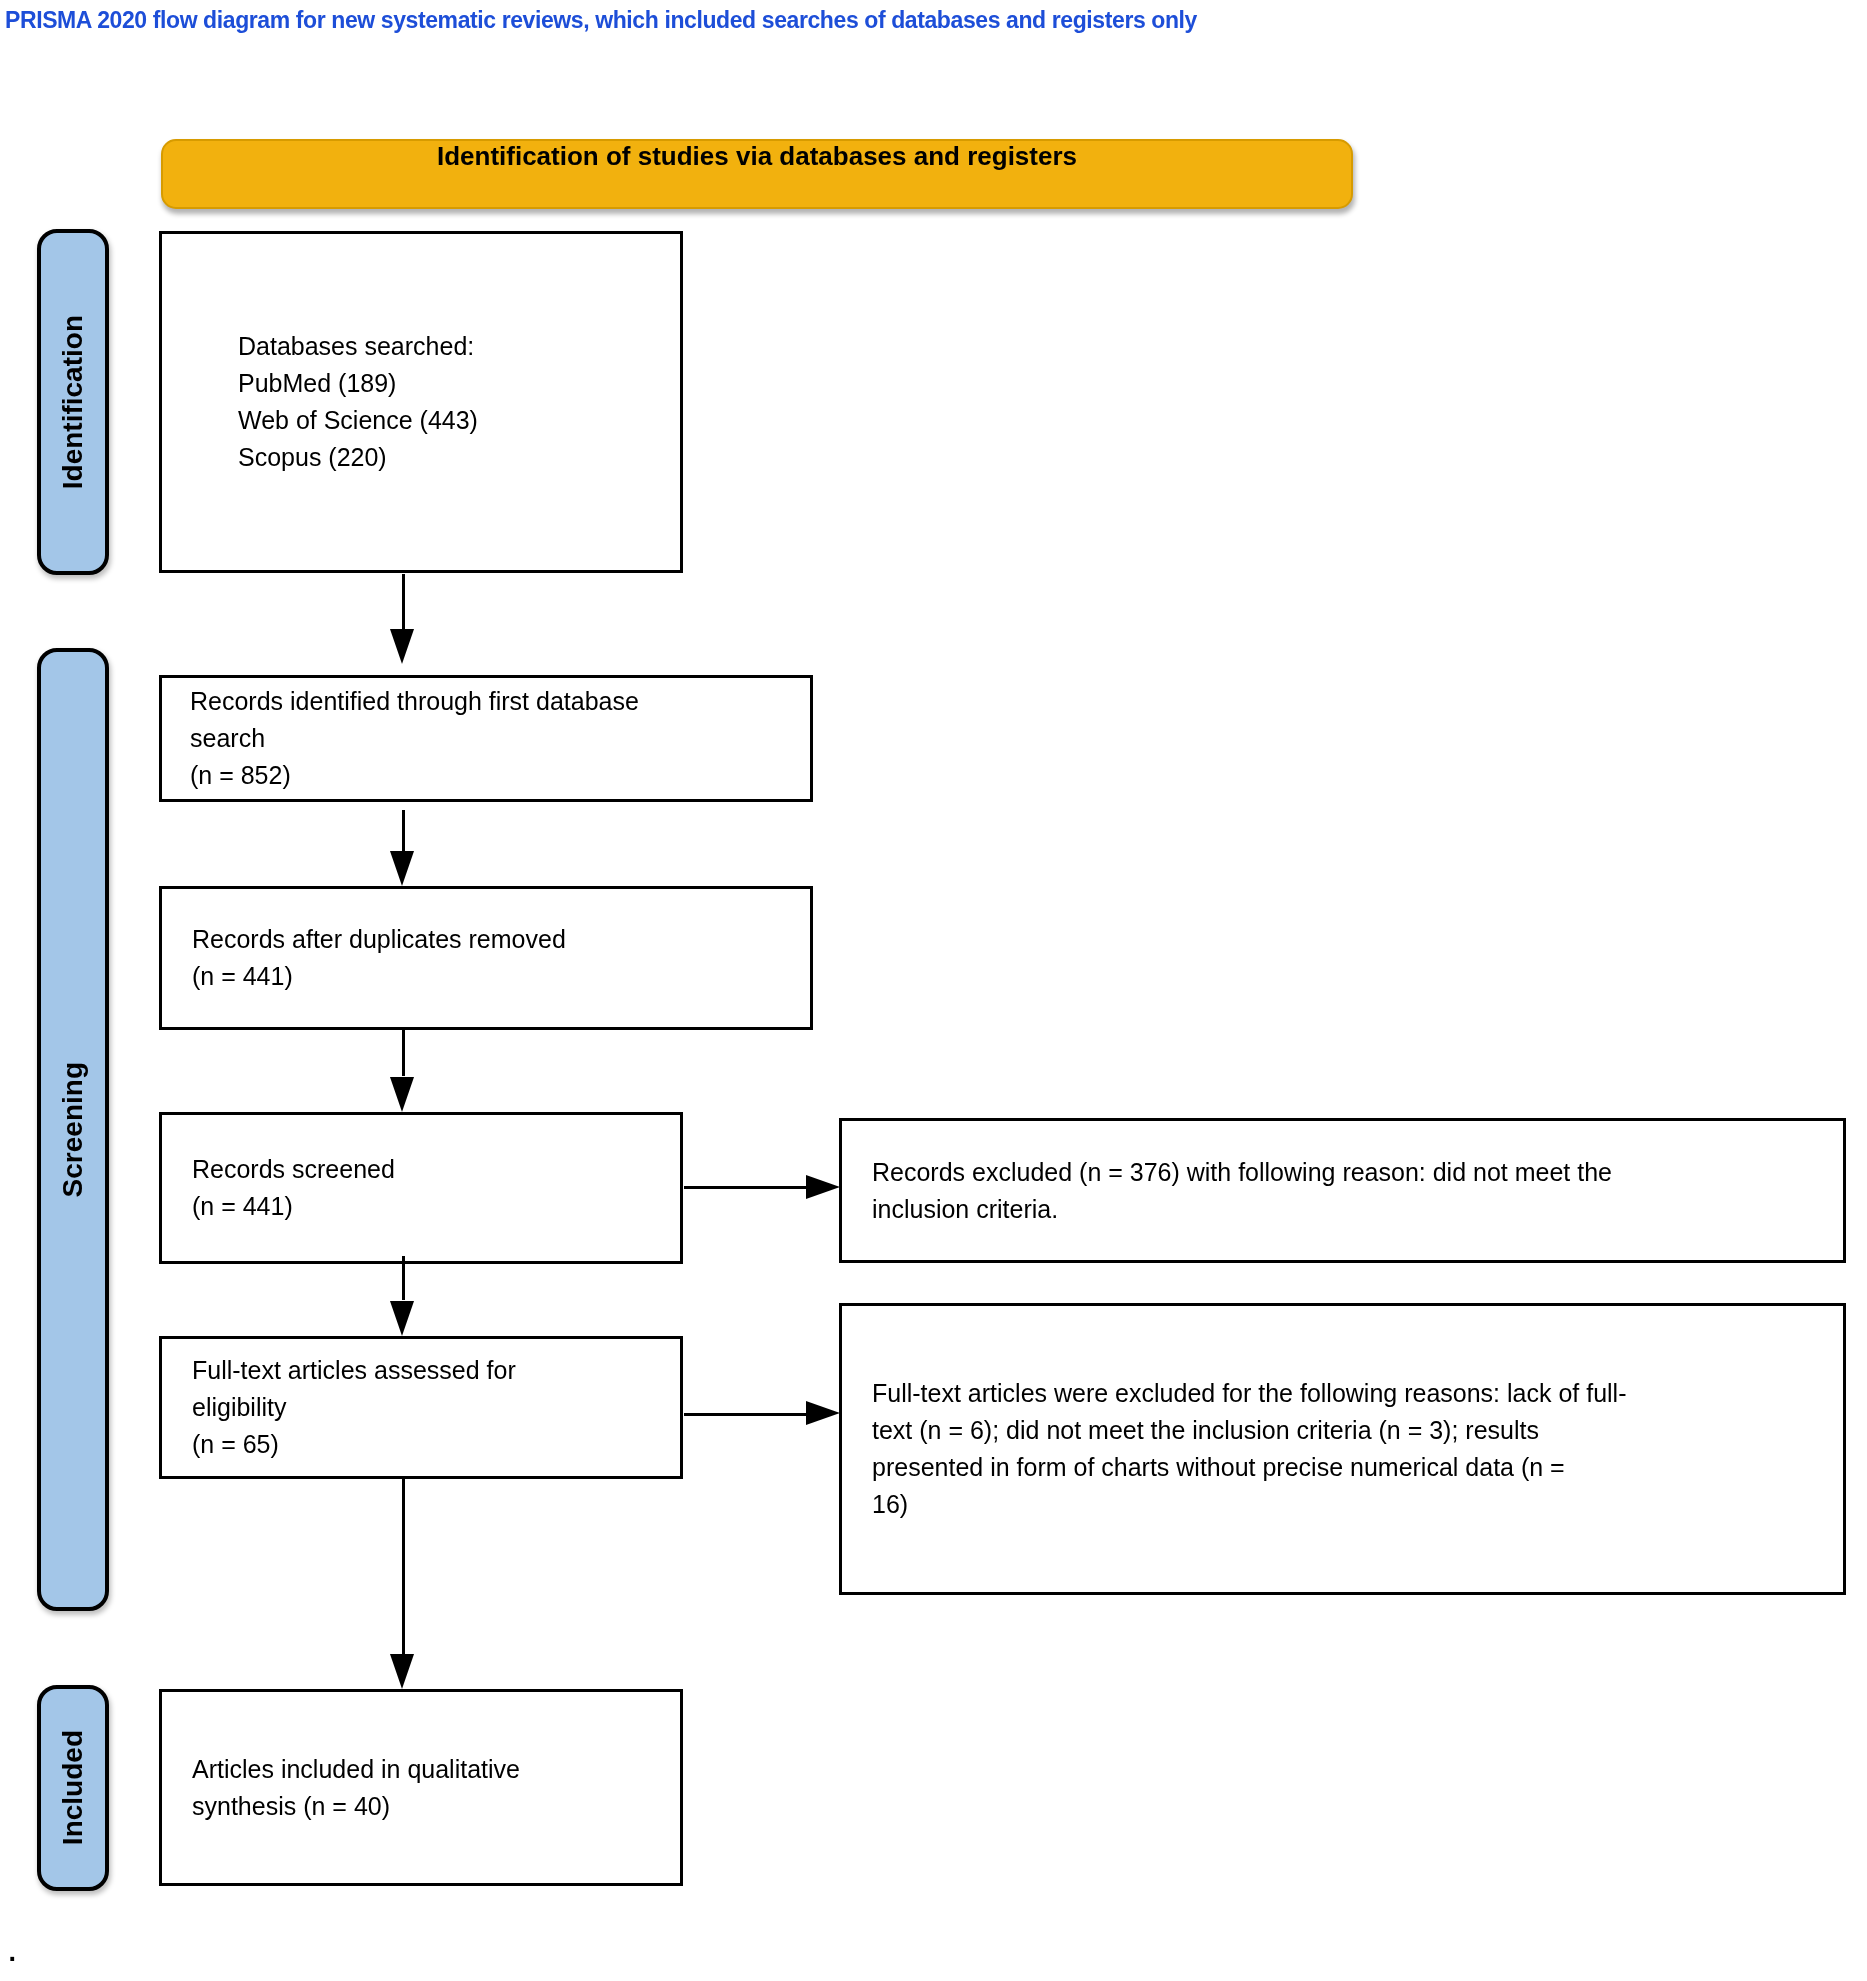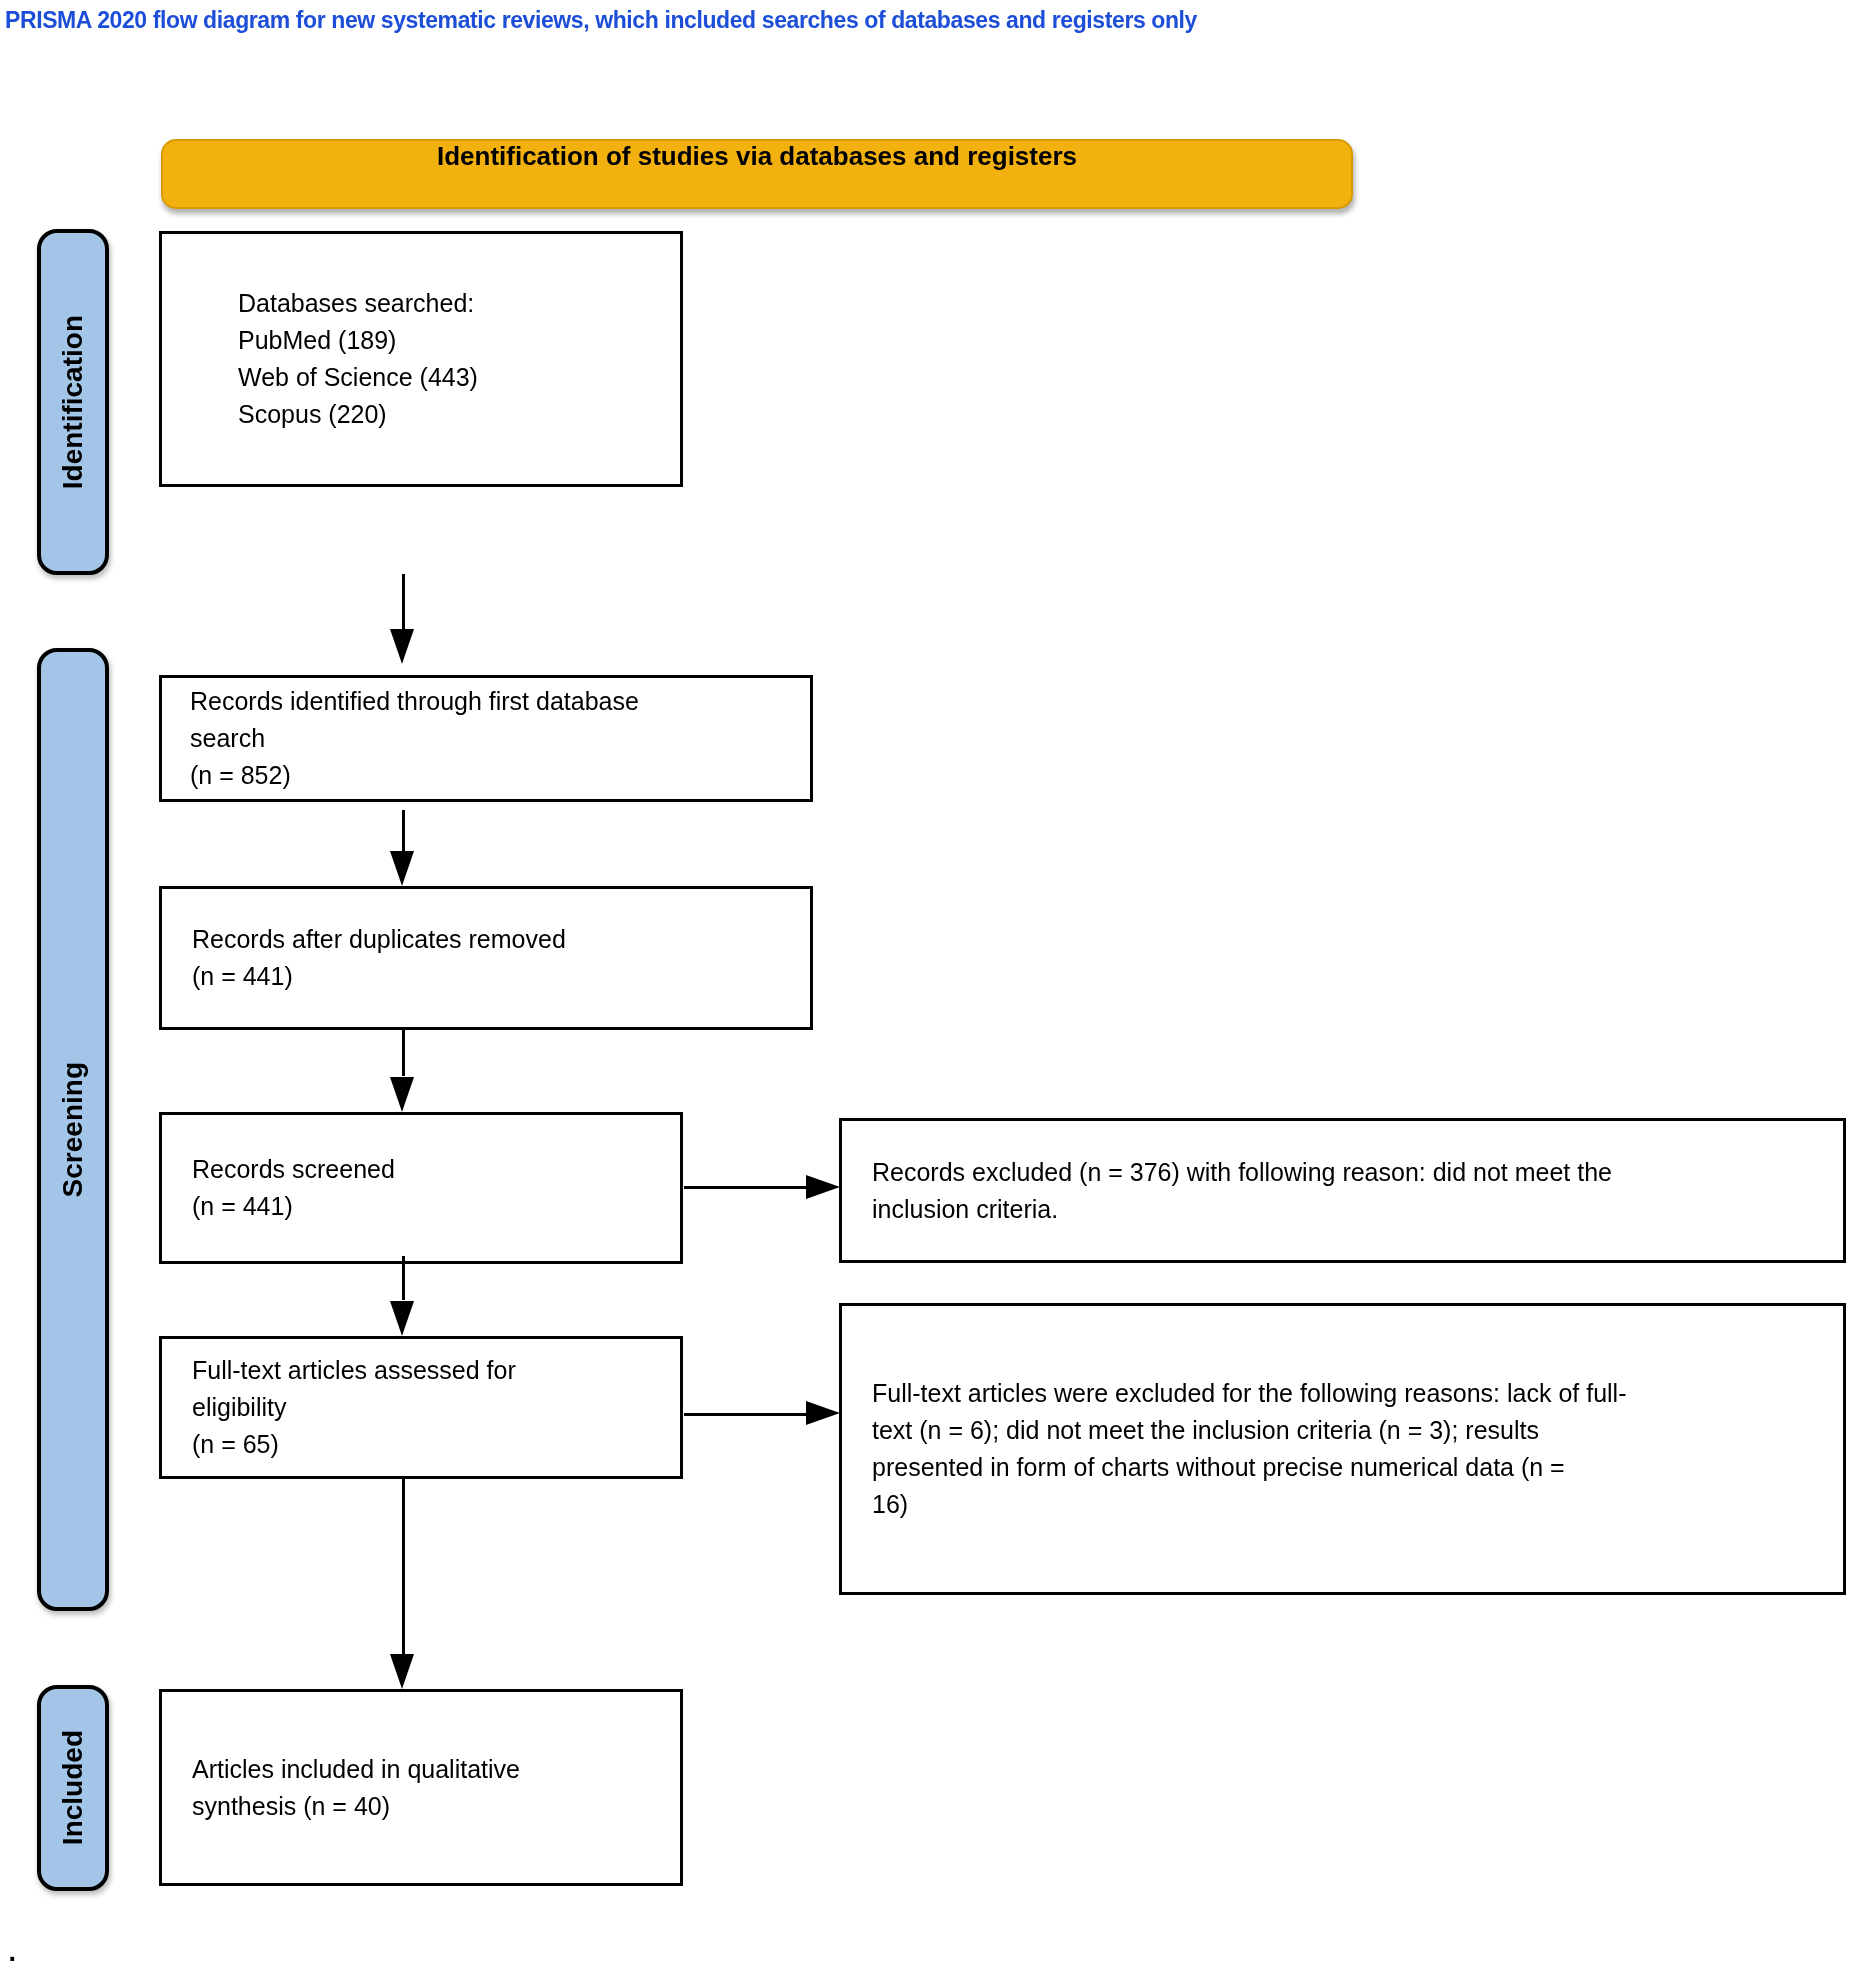--- a/index.html
+++ b/index.html
@@ -62,21 +62,21 @@
     border: 3.4px solid #000;
     display: flex; flex-direction: column; justify-content: center;
   }
   .fbox .t {
     font-size: 25px;
     line-height: 37px;
     white-space: pre-line;
     color: #000;
   }
 
-  .box-databases       { left: 159px; top: 231px;  width: 524px;  height: 256px; padding-left: 76px; padding-right: 17px; }
+  .box-databases       { left: 159px; top: 231px;  width: 524px;  height: 342px; padding-left: 76px; padding-right: 17px; }
   .box-identified      { left: 159px; top: 675px;  width: 654px;  height: 127px; padding-left: 28px; padding-right: 17px; }
   .box-duplicates      { left: 159px; top: 886px; width: 654px;  height: 144px; padding-left: 30px; padding-right: 27px; }
   .box-screened        { left: 159px; top: 1112px; width: 524px;  height: 152px; padding-left: 30px; padding-right: 17px; }
   .box-fulltext        { left: 159px; top: 1336px; width: 524px;  height: 143px; padding-left: 30px; padding-right: 17px; }
   .box-included        { left: 159px; top: 1689px; width: 524px;  height: 197px; padding-left: 30px; padding-right: 17px; }
   .box-rec-excluded    { left: 839px; top: 1118px; width: 1007px; height: 145px; padding-left: 30px; padding-right: 22px; }
   .box-ft-excluded     { left: 839px; top: 1303px; width: 1007px; height: 292px; padding-left: 30px; padding-right: 22px; }
 
   .line { position: absolute; background: #000; }
   .vline { width: 2.5px; }

